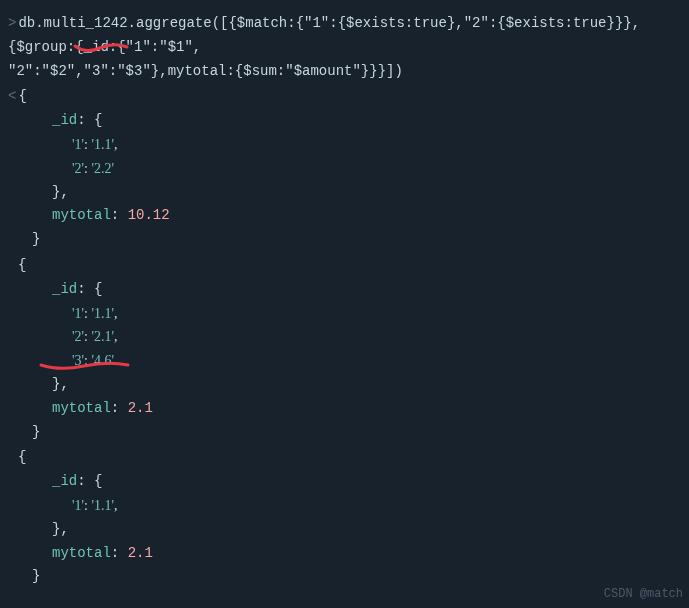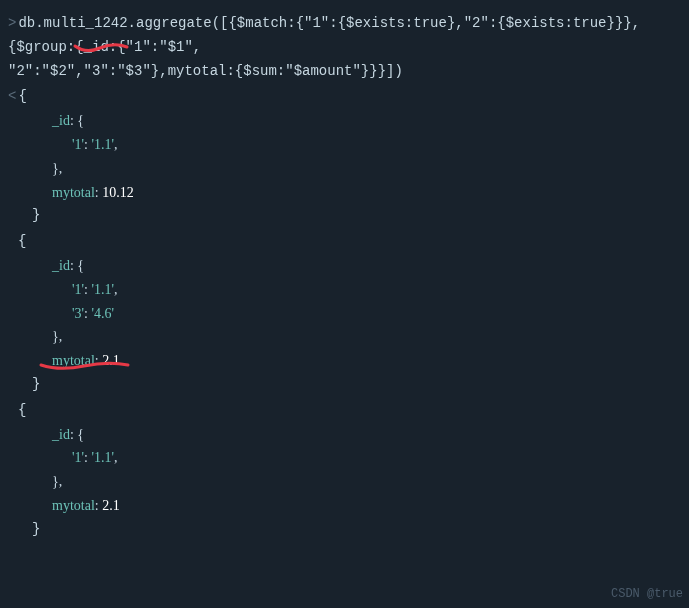--- a/index.html
+++ b/index.html
@@ -45,24 +45,24 @@
     .str {
       color: #6dc2b8;
     }
     .colon {
       color: #c5d6e0;
     }
     .comma {
       color: #c5d6e0;
     }
     .num {
-      color: #ffffff;
+      color: #fca5a5;
     }
     .indent1 { padding-left: 24px; }
-    .indent2 { padding-left: 44px; font-family: Liberation Serif, serif; }
+    .indent2 { padding-left: 44px; }
     .indent3 { padding-left: 64px; font-family: Liberation Serif, serif; }
     .watermark {
       position: absolute;
       bottom: 4px;
       right: 6px;
       color: #4a5a6a;
       font-size: 12px;
     }
     .annot {
       position: absolute;
@@ -81,39 +81,41 @@
 </head>
 <body>
 
 <div class="line"><span class="prompt-caret">&gt;</span><span class="cmd">db.multi_1242.aggregate([{$match:{"1":{$exists:true},"2":{$exists:true}}},{$group:{_id:{"1":"$1",</span></div>
 <div class="line"><span class="cmd">"2":"$2","3":"$3"},mytotal:{$sum:"$amount"}}}])</span></div>
 
 <div id="results">
     <div class="line block"><span class="collapse-caret">&lt;</span><span class="brace">{</span></div>
     <div class="line indent2"><span class="key">_id</span><span class="colon">:</span> <span class="brace">{</span></div>
     <div class="line indent3"><span class="str">'1'</span><span class="colon">:</span> <span class="str">'1.1'</span><span class="comma">,</span></div>
+    <div class="line indent3"><span class="str">'2'</span><span class="colon">:</span> <span class="str">'2.2'</span></div>
     <div class="line indent2"><span class="brace">}</span><span class="comma">,</span></div>
     <div class="line indent2"><span class="key">mytotal</span><span class="colon">:</span> <span class="num">10.12</span></div>
     <div class="line indent1"><span class="brace">}</span></div>
     <div class="line block"><span style="display:inline-block;width:10px"></span><span class="brace">{</span></div>
     <div class="line indent2"><span class="key">_id</span><span class="colon">:</span> <span class="brace">{</span></div>
     <div class="line indent3"><span class="str">'1'</span><span class="colon">:</span> <span class="str">'1.1'</span><span class="comma">,</span></div>
+    <div class="line indent3"><span class="str">'2'</span><span class="colon">:</span> <span class="str">'2.1'</span><span class="comma">,</span></div>
     <div class="line indent3"><span class="str">'3'</span><span class="colon">:</span> <span class="str">'4.6'</span></div>
     <div class="line indent2"><span class="brace">}</span><span class="comma">,</span></div>
     <div class="line indent2"><span class="key">mytotal</span><span class="colon">:</span> <span class="num">2.1</span></div>
     <div class="line indent1"><span class="brace">}</span></div>
     <div class="line block"><span style="display:inline-block;width:10px"></span><span class="brace">{</span></div>
     <div class="line indent2"><span class="key">_id</span><span class="colon">:</span> <span class="brace">{</span></div>
     <div class="line indent3"><span class="str">'1'</span><span class="colon">:</span> <span class="str">'1.1'</span><span class="comma">,</span></div>
     <div class="line indent2"><span class="brace">}</span><span class="comma">,</span></div>
     <div class="line indent2"><span class="key">mytotal</span><span class="colon">:</span> <span class="num">2.1</span></div>
     <div class="line indent1"><span class="brace">}</span></div>
   </div>
 
 <svg class="annot" style="left:72px; top:40px;" width="60" height="18">
   <path d="M3 6 Q 14 14, 28 8 T 55 7"></path>
 </svg>
 
 <svg class="annot" style="left:38px; top:358px;" width="96" height="18">
   <path d="M3 7 Q 22 13, 46 8 T 90 7"></path>
 </svg>
 
-<div class="watermark">CSDN @true</div>
+<div class="watermark">CSDN @match</div>
 
 </body></html>

